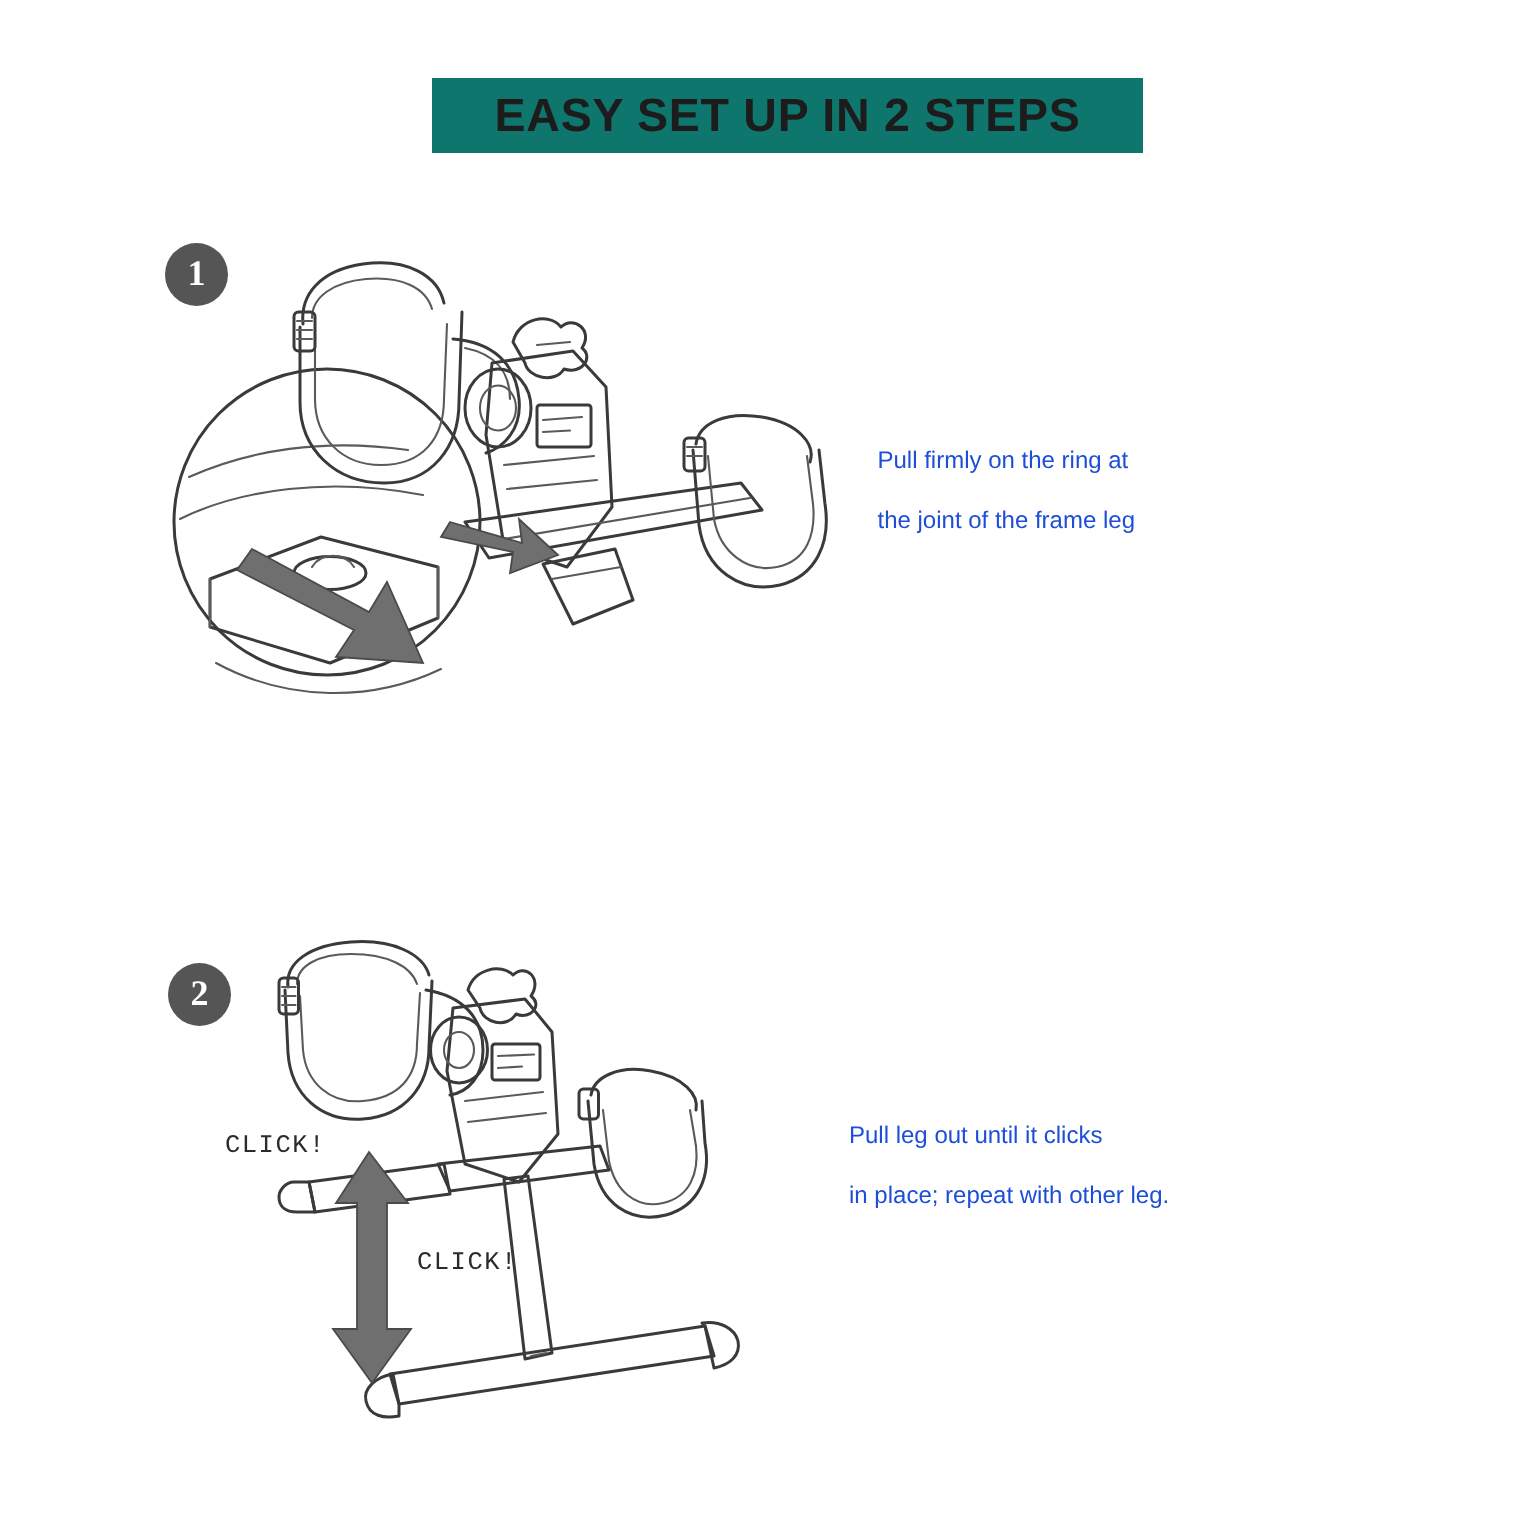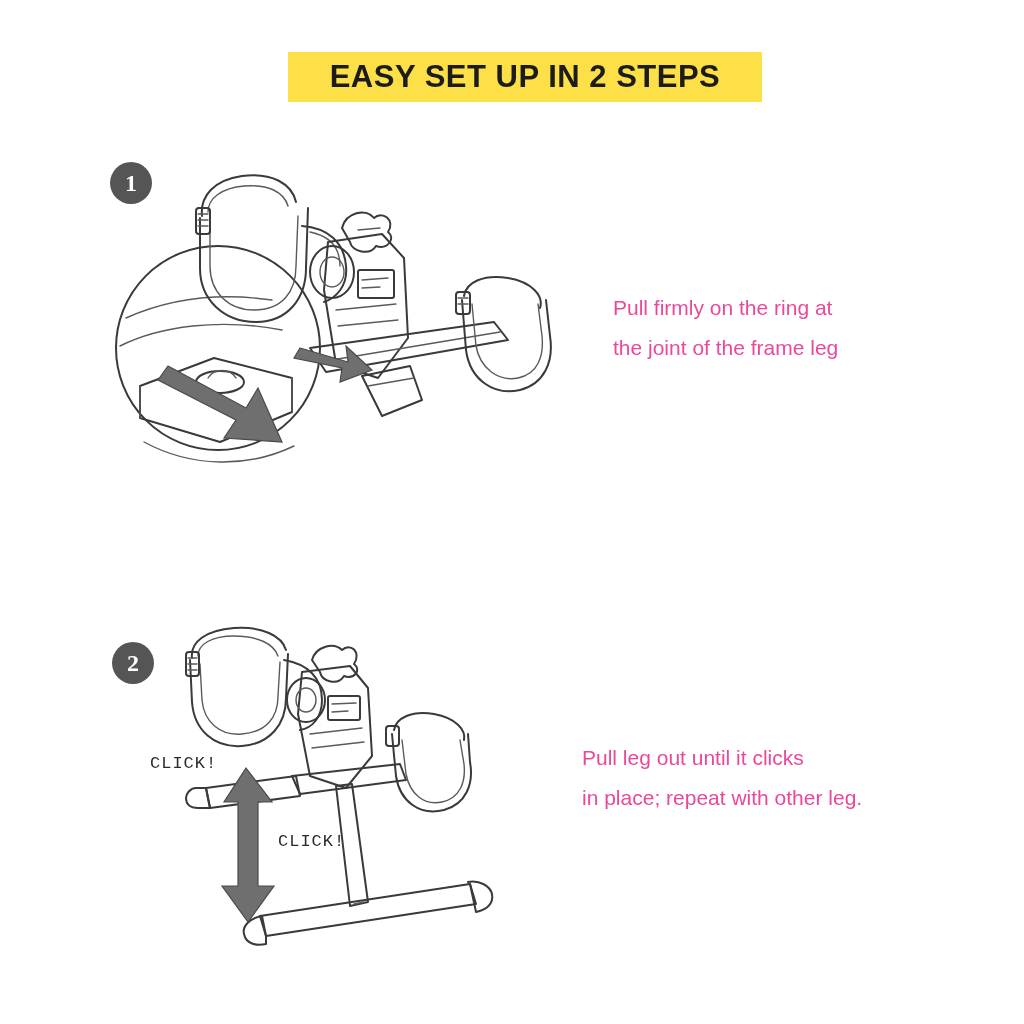--- a/index.html
+++ b/index.html
@@ -16,21 +16,21 @@
     overflow: hidden;
   }
 
   
   .title-banner {
     position: absolute;
     left: 288px;
     top: 52px;
     width: 474px;
     height: 50px;
-    background: #fde047;
+    background: #0f766e;
     display: flex;
     align-items: center;
     justify-content: center;
   }
   .title-banner .title-text {
     font-size: 31px;
     font-weight: bold;
     letter-spacing: 0.5px;
     color: #1c1c1c;
     white-space: nowrap;
@@ -50,28 +50,27 @@
     font-size: 24px;
     font-weight: bold;
     font-family: "Liberation Serif", serif;
   }
   #badge-1 { left: 110px; top: 162px; }
   #badge-2 { left: 112px; top: 642px; }
 
   
   .instruction {
     position: absolute;
-    font-size: 21px;
+    font-size: 16px;
     line-height: 40px;
-    color: #ec4899;
+    color: #1d4ed8;
     white-space: pre-line;
-    margin-left: 28px;
   }
   #instr-1 { left: 585px; top: 288px; width: 360px; }
-  #instr-2 { left: 554px; top: 738px; width: 380px; }
+  #instr-2 { left: 566px; top: 738px; width: 380px; }
 
   
   .illustration {
     position: absolute;
   }
   #illus-1 { left: 96px; top: 150px; width: 470px; height: 360px; }
   #illus-2 { left: 150px; top: 616px; width: 420px; height: 340px; }
 
   .illustration svg {
     display: block;

